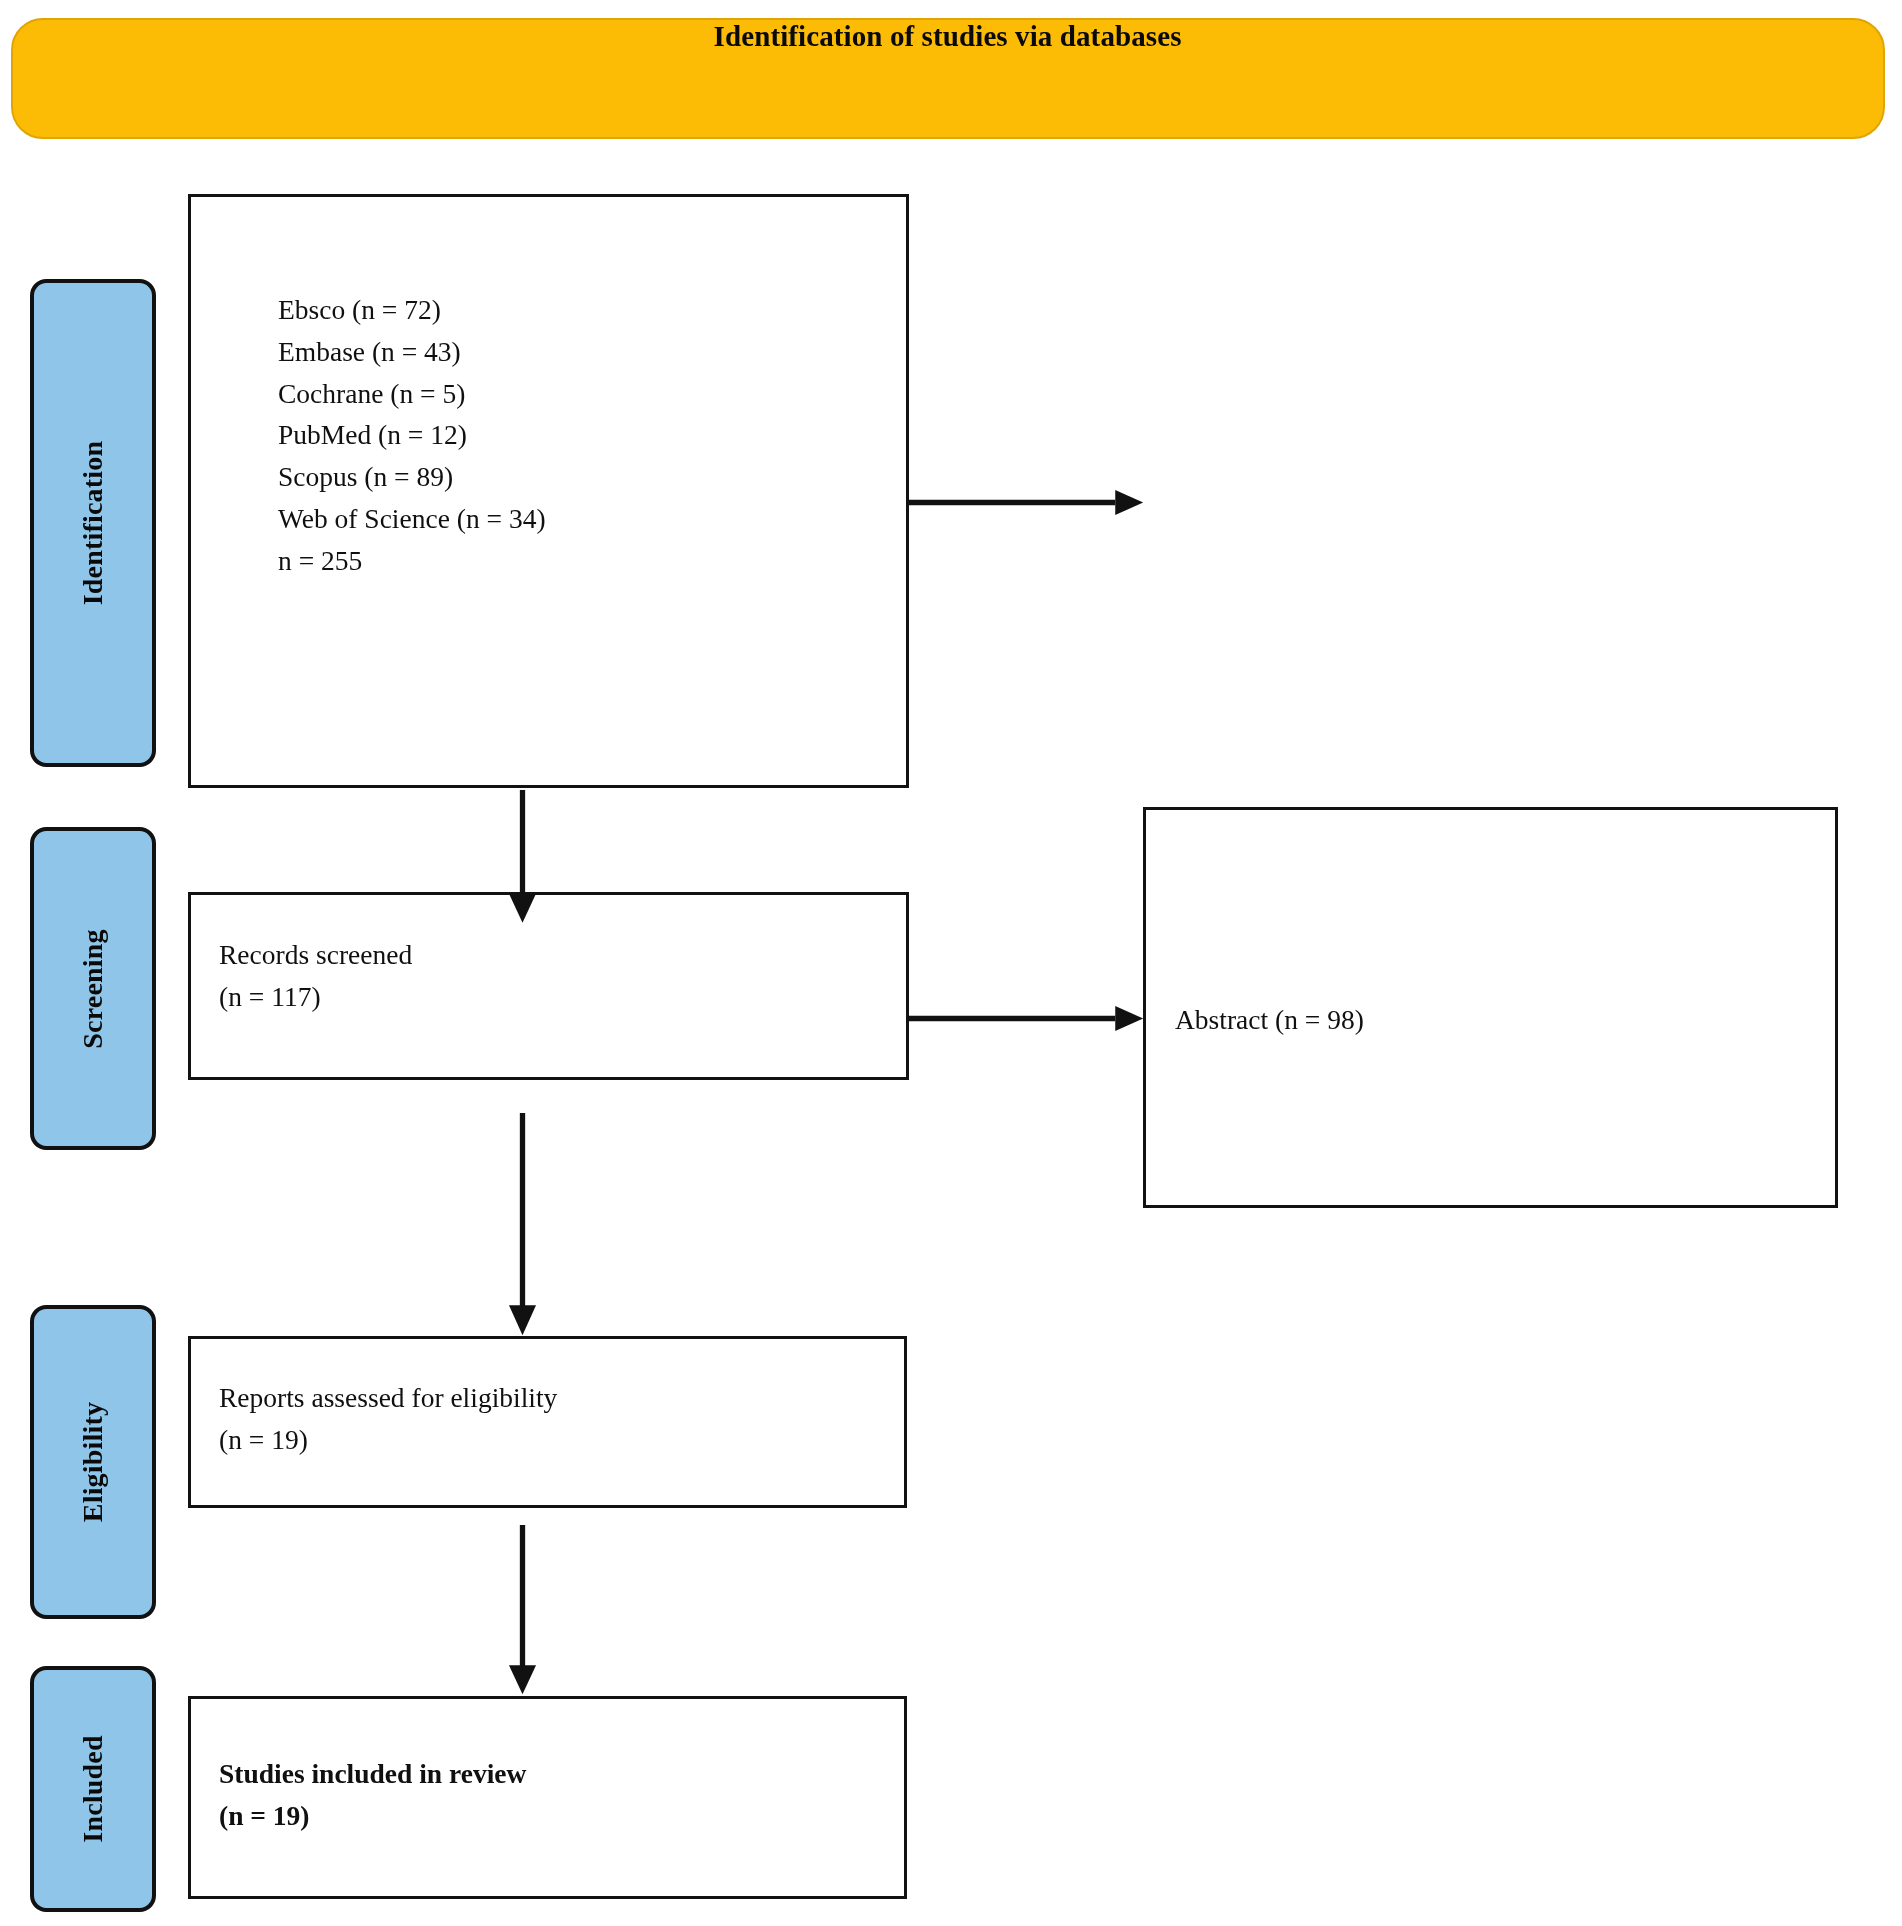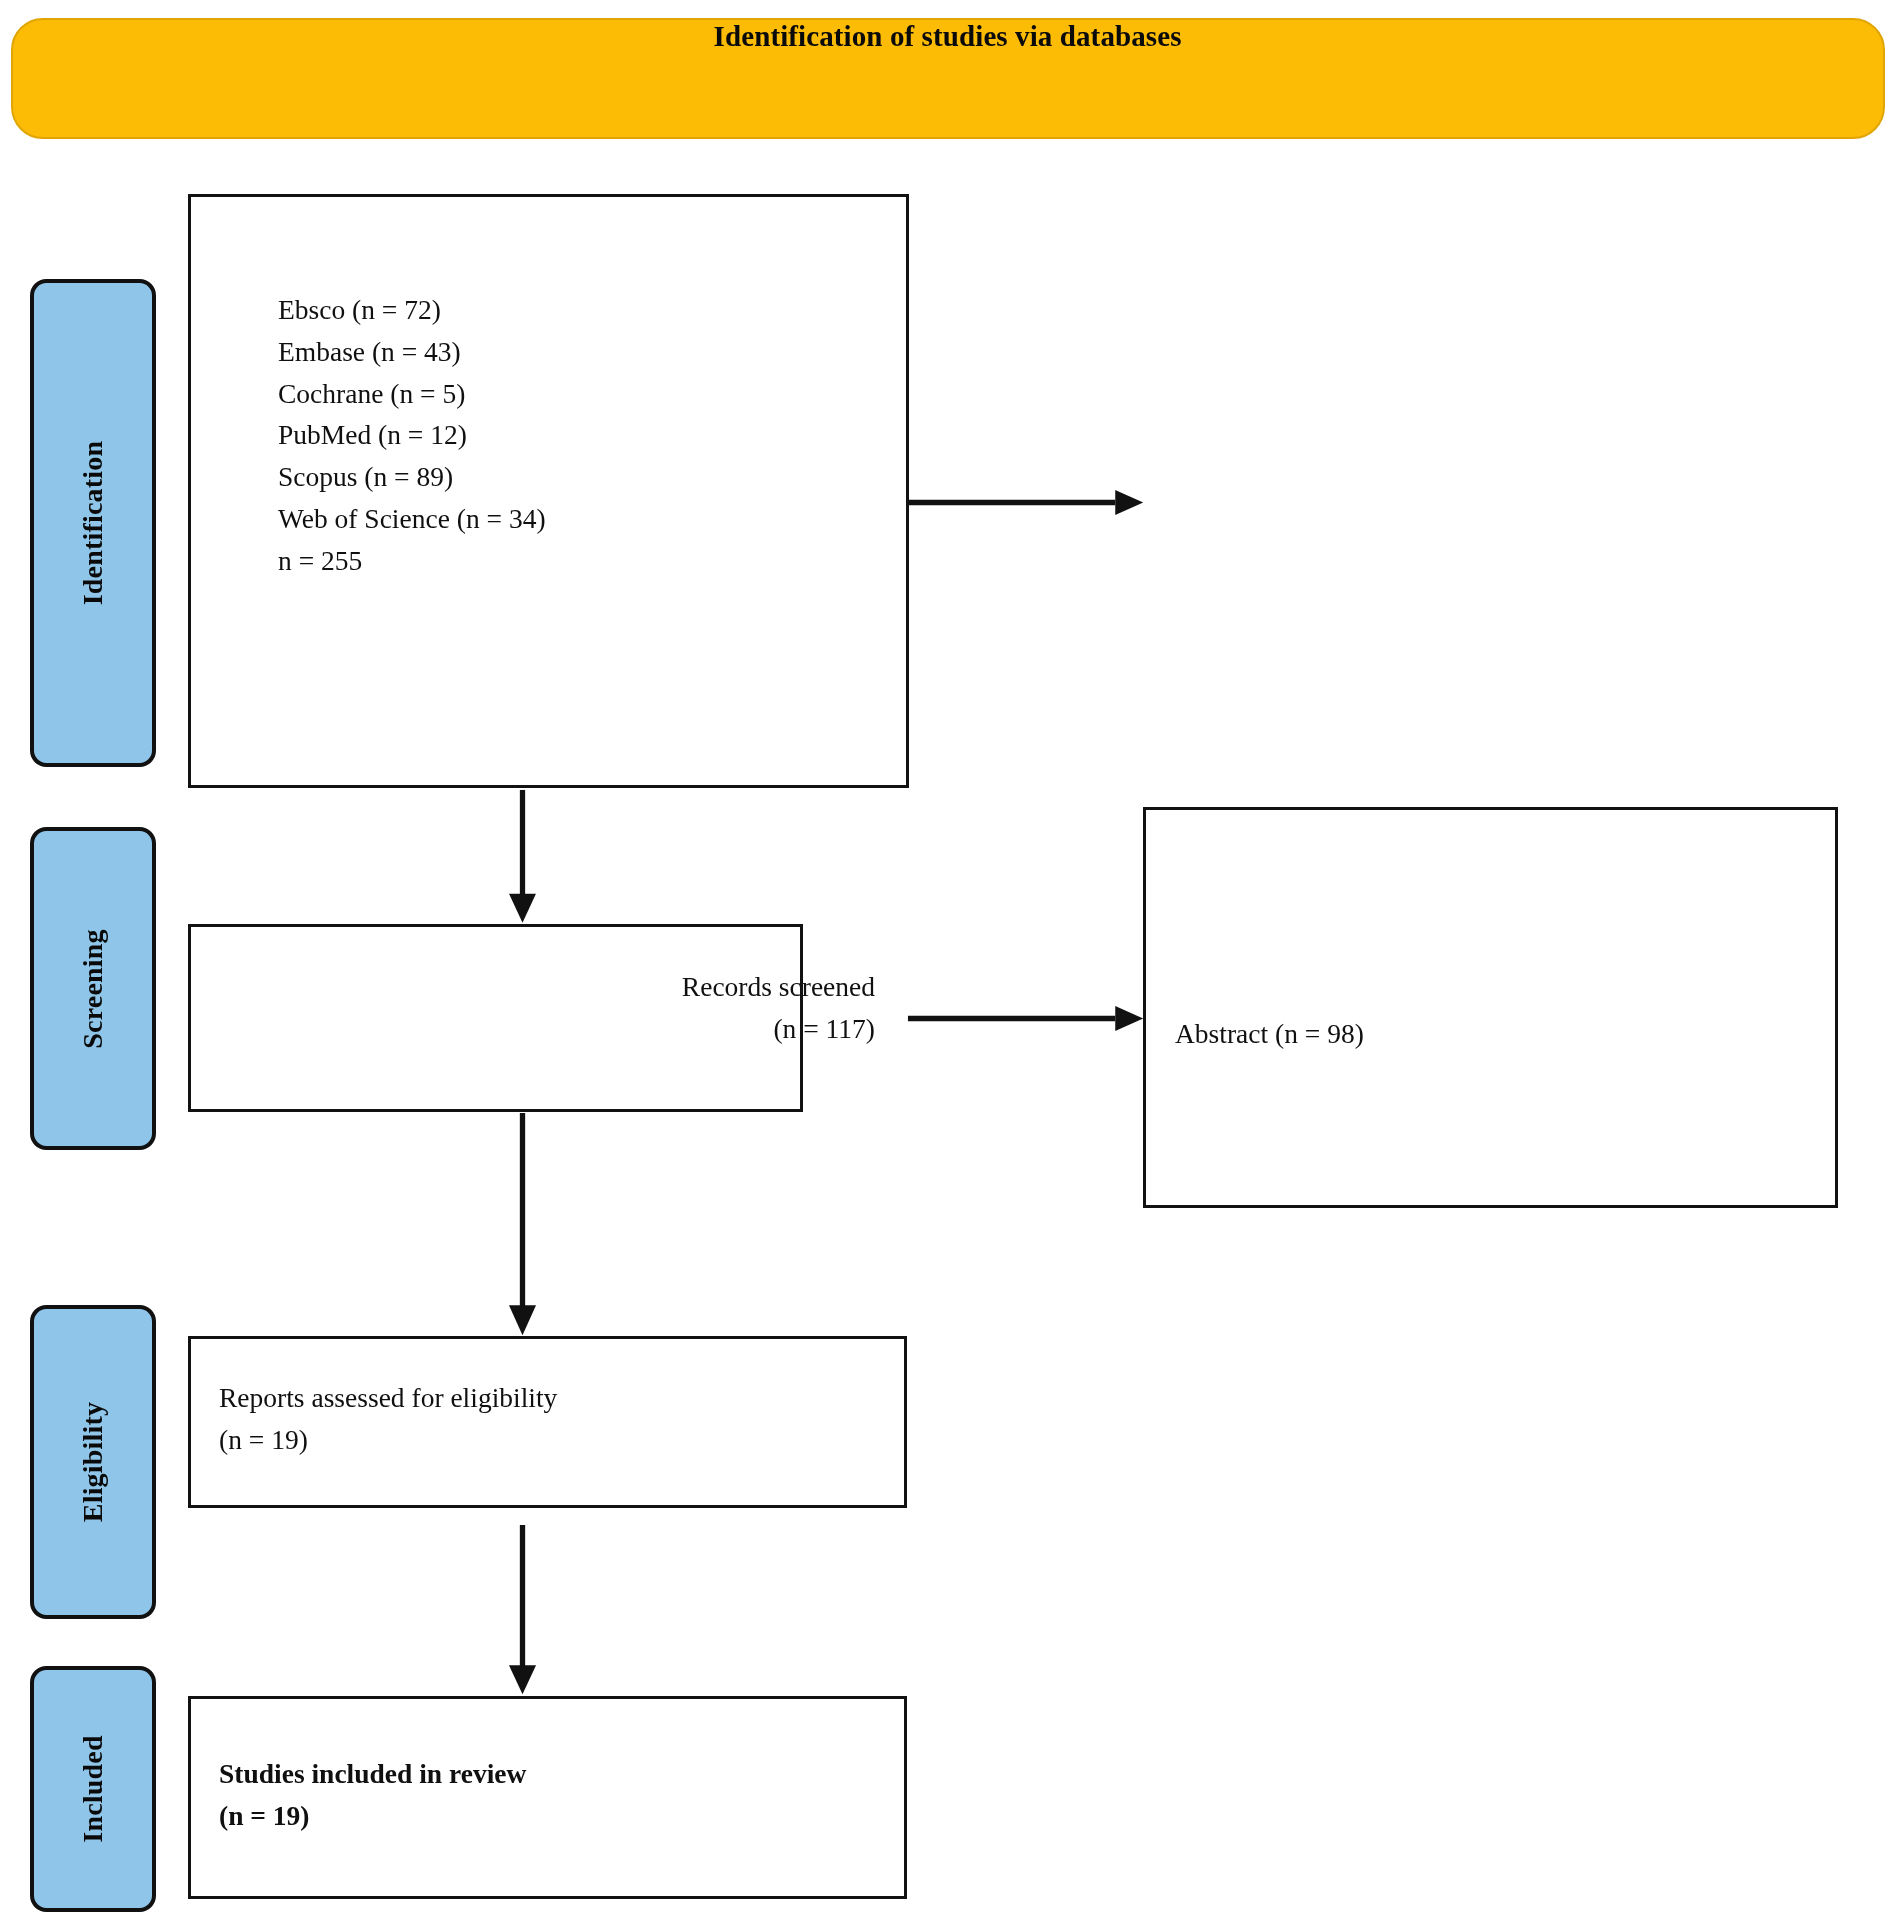--- a/index.html
+++ b/index.html
@@ -112,27 +112,27 @@
     <div class="node-text" style="left:87px; top:92px; width:603px;">Ebsco (n = 72)
 Embase (n = 43)
 Cochrane (n = 5)
 PubMed (n = 12)
 Scopus (n = 89)
 Web of Science (n = 34)
 n = 255</div>
   </div>
 
 
-  <div class="node-box" style="left:188px; top:924px; width:615px; height:188px;text-align:right;">
+  <div class="node-box" style="left:188px; top:892px; width:721px; height:188px;">
     <div class="node-text" style="left:28px; top:39px; width:656px;">Records screened
 (n = 117)</div>
   </div>
 
   <div class="node-box" style="left:1143px; top:807px; width:695px; height:401px;">
-    <div class="node-text" style="left:29px; top:203px; width:637px;">Abstract (n = 98)</div>
+    <div class="node-text" style="left:29px; top:189px; width:637px;">Abstract (n = 98)</div>
   </div>
 
   <div class="node-box" style="left:188px; top:1336px; width:719px; height:172px;">
     <div class="node-text" style="left:28px; top:38px; width:656px;">Reports assessed for eligibility
 (n = 19)</div>
   </div>
 
   <div class="node-box" style="left:188px; top:1696px; width:719px; height:203px;">
     <div class="node-text" style="left:28px; top:54px; width:656px;font-weight:bold;">Studies included in review
 (n = 19)</div>

